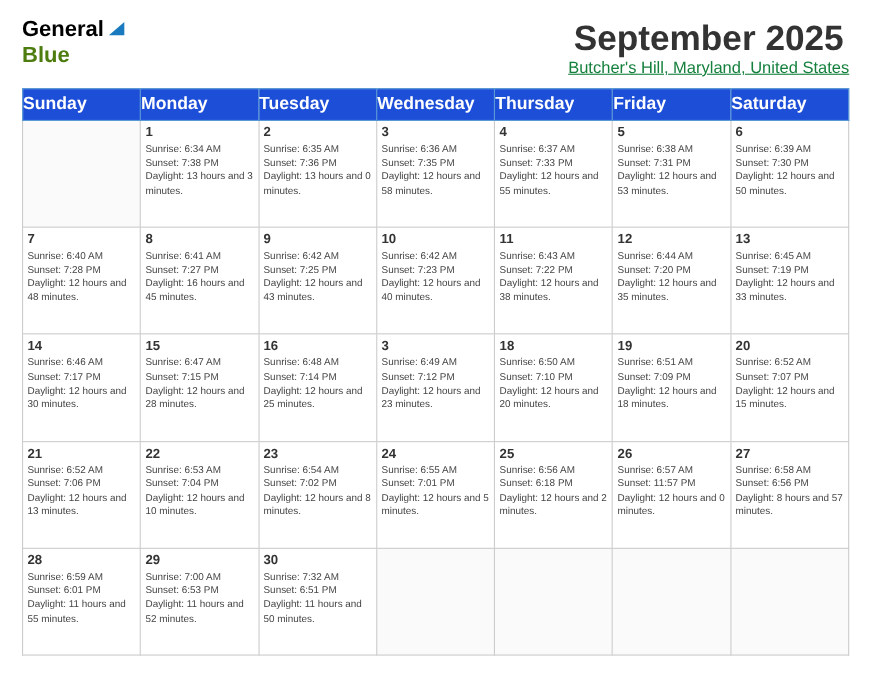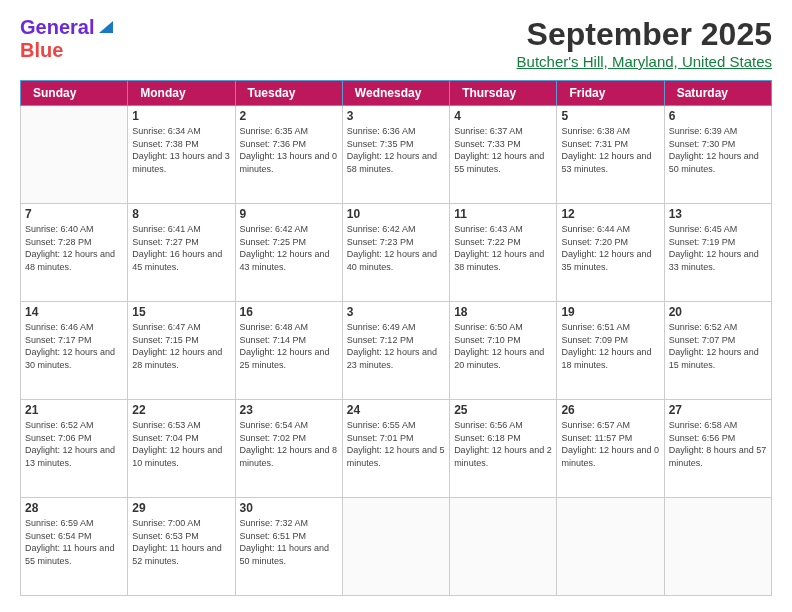--- a/index.html
+++ b/index.html
@@ -24,43 +24,43 @@
       margin-bottom: 10px;
     }
     .logo {
       display: flex;
       flex-direction: column;
       align-items: flex-start;
     }
     .logo-general { color: #333; }
     .logo-blue { color: #1a6fba; }
     .title-block {
-      text-align: right;
+      text-align: center;
     }
     .month-title {
       font-size: 32px;
       font-weight: bold;
       color: #333;
     }
     .location-title {
       font-size: 15px;
       color: #15803d;
       text-decoration: underline;
     }
     .calendar {
       width: 100%;
       border-collapse: collapse;
       flex: 1;
     }
     .calendar th {
-      background: #be185d;
+      background: #1d4ed8;
       color: #fff;
-      font-size: 12px;
+      font-size: 16px;
       font-weight: bold;
-      padding: 5px 12px;
+      padding: 5px 0;
       text-align: left;
       border: 1px solid #5a9ad4;
     }
     .calendar td {
       border: 1px solid #ccc;
       vertical-align: top;
       padding: 3px 4px;
       font-size: 9.5px;
       color: #333;
       width: 14.28%;
@@ -82,29 +82,29 @@
       background: #fafafa;
     }
   </style>
 </head>
 <body>
 
 <div class="page">
   <div class="header">
     <div class="logo">
       <div style="display:flex;align-items:center;">
-        <span class="logo-general" style="font-size:20px;font-weight:bold;color:#6d28d9;">General</span>
+        <span class="logo-general" style="font-size:20px;font-weight:bold;color:#000000;">General</span>
         <span style="display:inline-block;margin-left:3px;vertical-align:middle;">
           <svg width="18" height="18" viewBox="0 0 18 18">
             <polygon points="2,16 16,16 16,4" fill="#1a7abf"></polygon>
           </svg>
         </span>
       </div>
       <div>
-        <span class="logo-blue" style="font-size:20px;font-weight:bold;color:#ef4444;">Blue</span>
+        <span class="logo-blue" style="font-size:20px;font-weight:bold;color:#4d7c0f;">Blue</span>
       </div>
     </div>
     <div class="title-block">
       <div class="month-title">September 2025</div>
       <div class="location-title">Butcher's Hill, Maryland, United States</div>
     </div>
   </div>
 
   <table class="calendar">
     <thead>
@@ -342,21 +342,21 @@
               <div>Sunset: 6:56 PM</div>
               <div>Daylight: 8 hours and 57 minutes.</div>
             </div>
           </td>
         </tr>
         <tr>
           <td>
             <span class="day-number">28</span>
             <div class="day-info">
               <div>Sunrise: 6:59 AM</div>
-              <div>Sunset: 6:54 PM</div>
+              <div>Sunset: 6:01 PM</div>
               <div>Daylight: 11 hours and 55 minutes.</div>
             </div>
           </td>
           <td>
             <span class="day-number">29</span>
             <div class="day-info">
               <div>Sunrise: 7:00 AM</div>
               <div>Sunset: 6:53 PM</div>
               <div>Daylight: 11 hours and 52 minutes.</div>
             </div>

